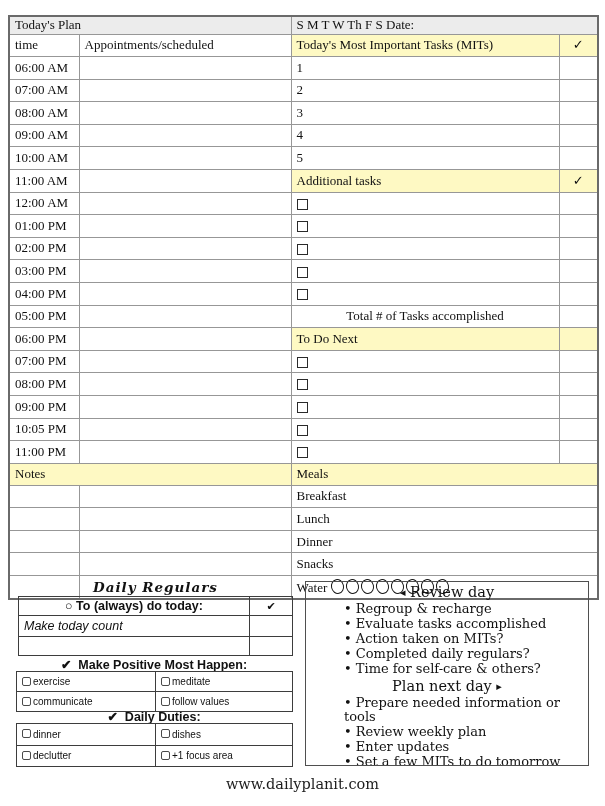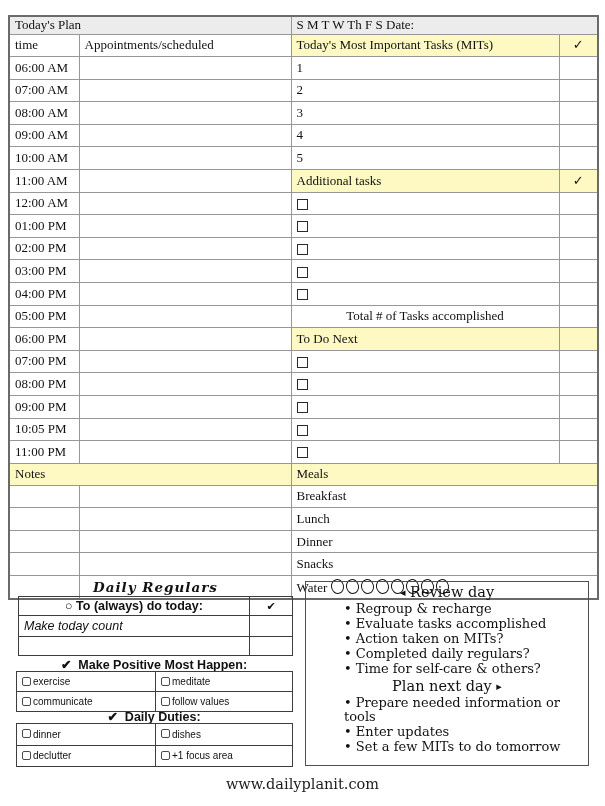--- a/index.html
+++ b/index.html
@@ -295,20 +295,21 @@
     <ul class="rb-list" id="review-list">
         <li>Regroup &amp; recharge</li>
         <li>Evaluate tasks accomplished</li>
         <li>Action taken on MITs?</li>
         <li>Completed daily regulars?</li>
         <li>Time for self-care &amp; others?</li>
       </ul>
     <div class="rb-head second"><span>Plan next day</span> <span class="tri">▸</span></div>
     <ul class="rb-list" id="plan-list">
         <li>Prepare needed information or tools</li>
+        <li>Review weekly plan</li>
         <li>Enter updates</li>
         <li>Set a few MITs to do tomorrow</li>
       </ul>
   </div>
 
   <div class="footer">www.dailyplanit.com</div>
 
 </div>
 
 </body></html>

